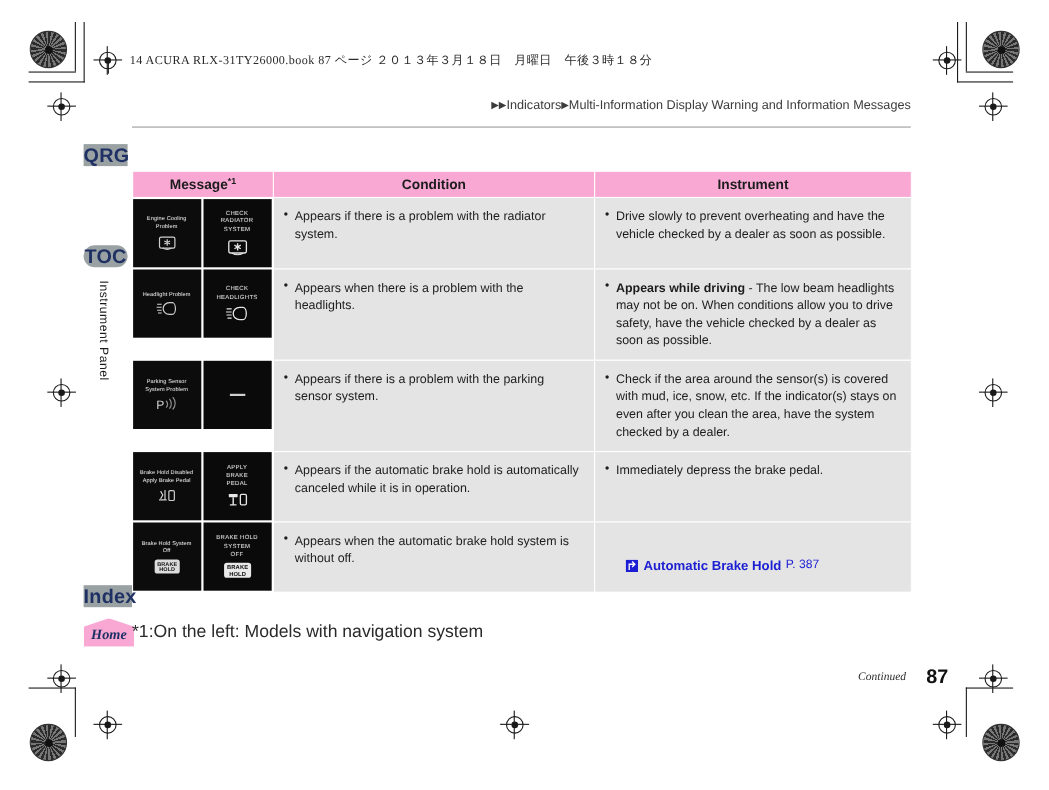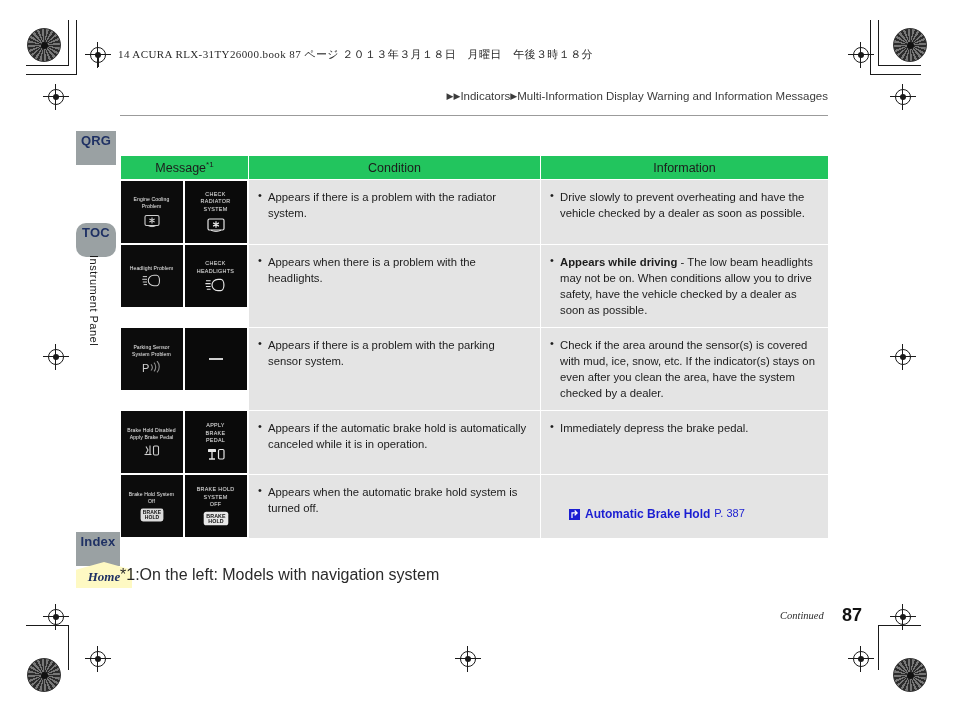--- a/index.html
+++ b/index.html
@@ -64,33 +64,33 @@
     position:absolute; left:120px; top:115px; width:708px; height:1px;
     background:#9b9b9b;
   }
 
   
   .side-tab {
     position:absolute;
     background:#9aa1a3;
     color:#1f3164;
     font-weight:bold;
-    font-size:13px;
+    font-size:18px;
     text-align:center;
     line-height:20px;
-    width:40px; height:34px;
+    width:40px; height:20px;
     letter-spacing:0.2px;
   }
   #tab-qrg   { left:76px; top:131px; }
   #tab-toc   { left:76px; top:223px;border-radius:10px; }
   #tab-index { left:76px; top:532px; width:44px; }
   .home-tab {
     position:absolute; left:76px; top:562px;
-    width:56px; height:26px;
-    background:#fef9c3;
+    width:46px; height:26px;
+    background:#f9a8d4;
     clip-path: polygon(50% 0%, 100% 30%, 100% 100%, 0% 100%, 0% 30%);
     color:#1f3164;
     font-family:"Liberation Serif", serif;
     font-style:italic; font-weight:bold; font-size:13px;
     display:flex; align-items:flex-end; justify-content:center;
     padding-bottom:3px;
   }
   .vert-label {
     position:absolute; left:88px; top:255px;
     writing-mode: vertical-rl;
@@ -99,23 +99,23 @@
   }
 
   
   .tbl {
     position:absolute; left:120px; top:155px;
     width:708px;
     border-collapse:collapse;
     table-layout:fixed;
   }
   .tbl th {
-    background:#22c55e;
+    background:#f9a8d4;
     border:1px solid #ffffff;
-    font-size:12.5px; font-weight:normal;
+    font-size:12.5px; font-weight:bold;
     color:#1c1c1c;
     height:24px;
     padding:2px 4px;
   }
   .tbl th sup { font-size:8px; vertical-align:super; }
   .tbl td {
     border:1px solid #ffffff;
     vertical-align:top;
     background:#e4e4e4;
     font-size:11.3px; line-height:1.42;
@@ -284,21 +284,21 @@
 <table class="tbl">
   <colgroup>
     <col class="col-msg">
       <col class="col-cond">
       <col class="col-expl">
   </colgroup>
   <thead>
     <tr>
       <th><span>Message</span><sup>*1</sup></th>
       <th>Condition</th>
-      <th>Information</th>
+      <th>Instrument</th>
     </tr>
   </thead>
   <tbody>
 
     <tr>
       <td class="msgcell">
         <div class="tilewrap">
           <div class="tile">
             <div class="ttxt">Engine Cooling<br>Problem</div>
             <span>
@@ -454,21 +454,21 @@
                   <rect x="0.7" y="0.7" width="24.6" height="13.6" rx="2.6" fill="#e8e8e8"></rect>
                   <text x="13" y="6.6" text-anchor="middle" font-family="Liberation Sans, sans-serif" font-weight="bold" font-size="5.3" fill="#111">BRAKE</text>
                   <text x="13" y="12.2" text-anchor="middle" font-family="Liberation Sans, sans-serif" font-weight="bold" font-size="5.3" fill="#111">HOLD</text>
                 </svg>
             </span>
           </div>
         </div>
       </td>
       <td>
         <ul class="b">
-            <li>Appears when the automatic brake hold system is turned off.</li>
+            <li>Appears when the automatic brake hold system is without off.</li>
           </ul>
       </td>
       <td>
         <div class="linkrow">
           <span class="linkicon">
             <svg width="9" height="9" viewBox="0 0 9 9">
                 <path d="M1.4 2.2h4.1l-1.3-1.3.9-.9L8 2.9 5.1 5.8l-.9-.9 1.3-1.3H2.6v4.5H1.4z" fill="#ffffff"></path>
               </svg>
           </span>
           <span class="linktext">Automatic Brake Hold</span>

